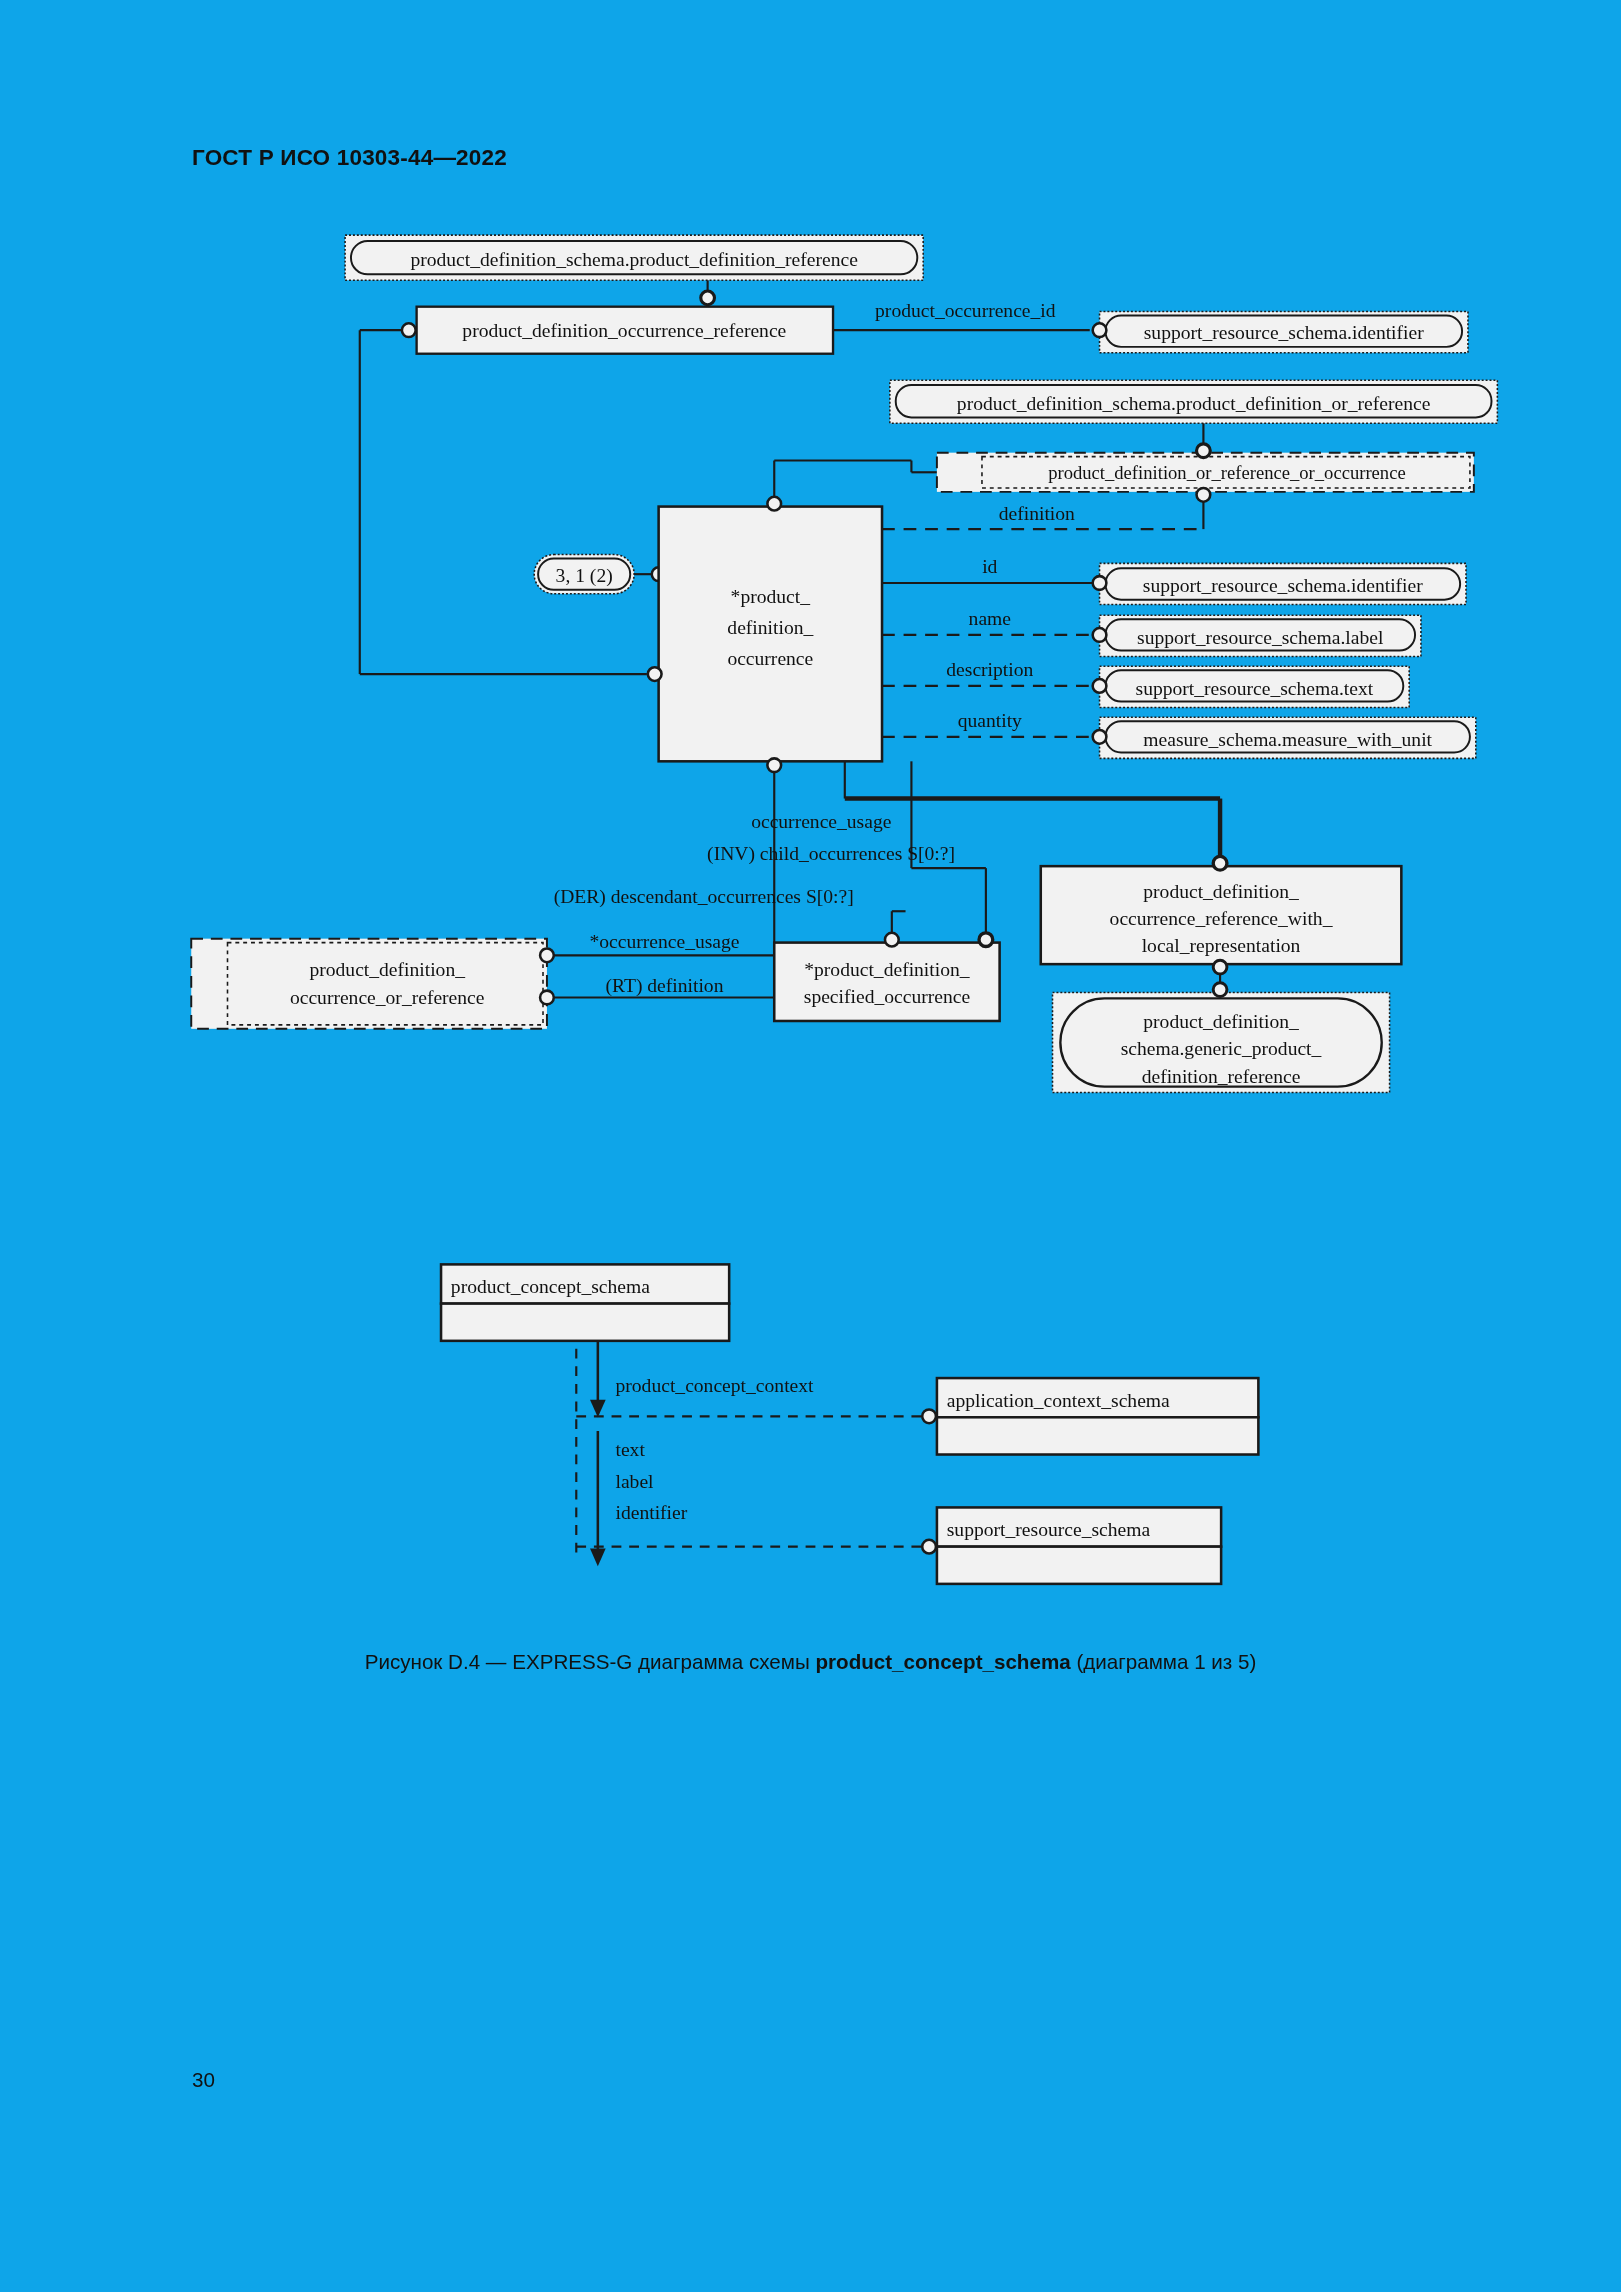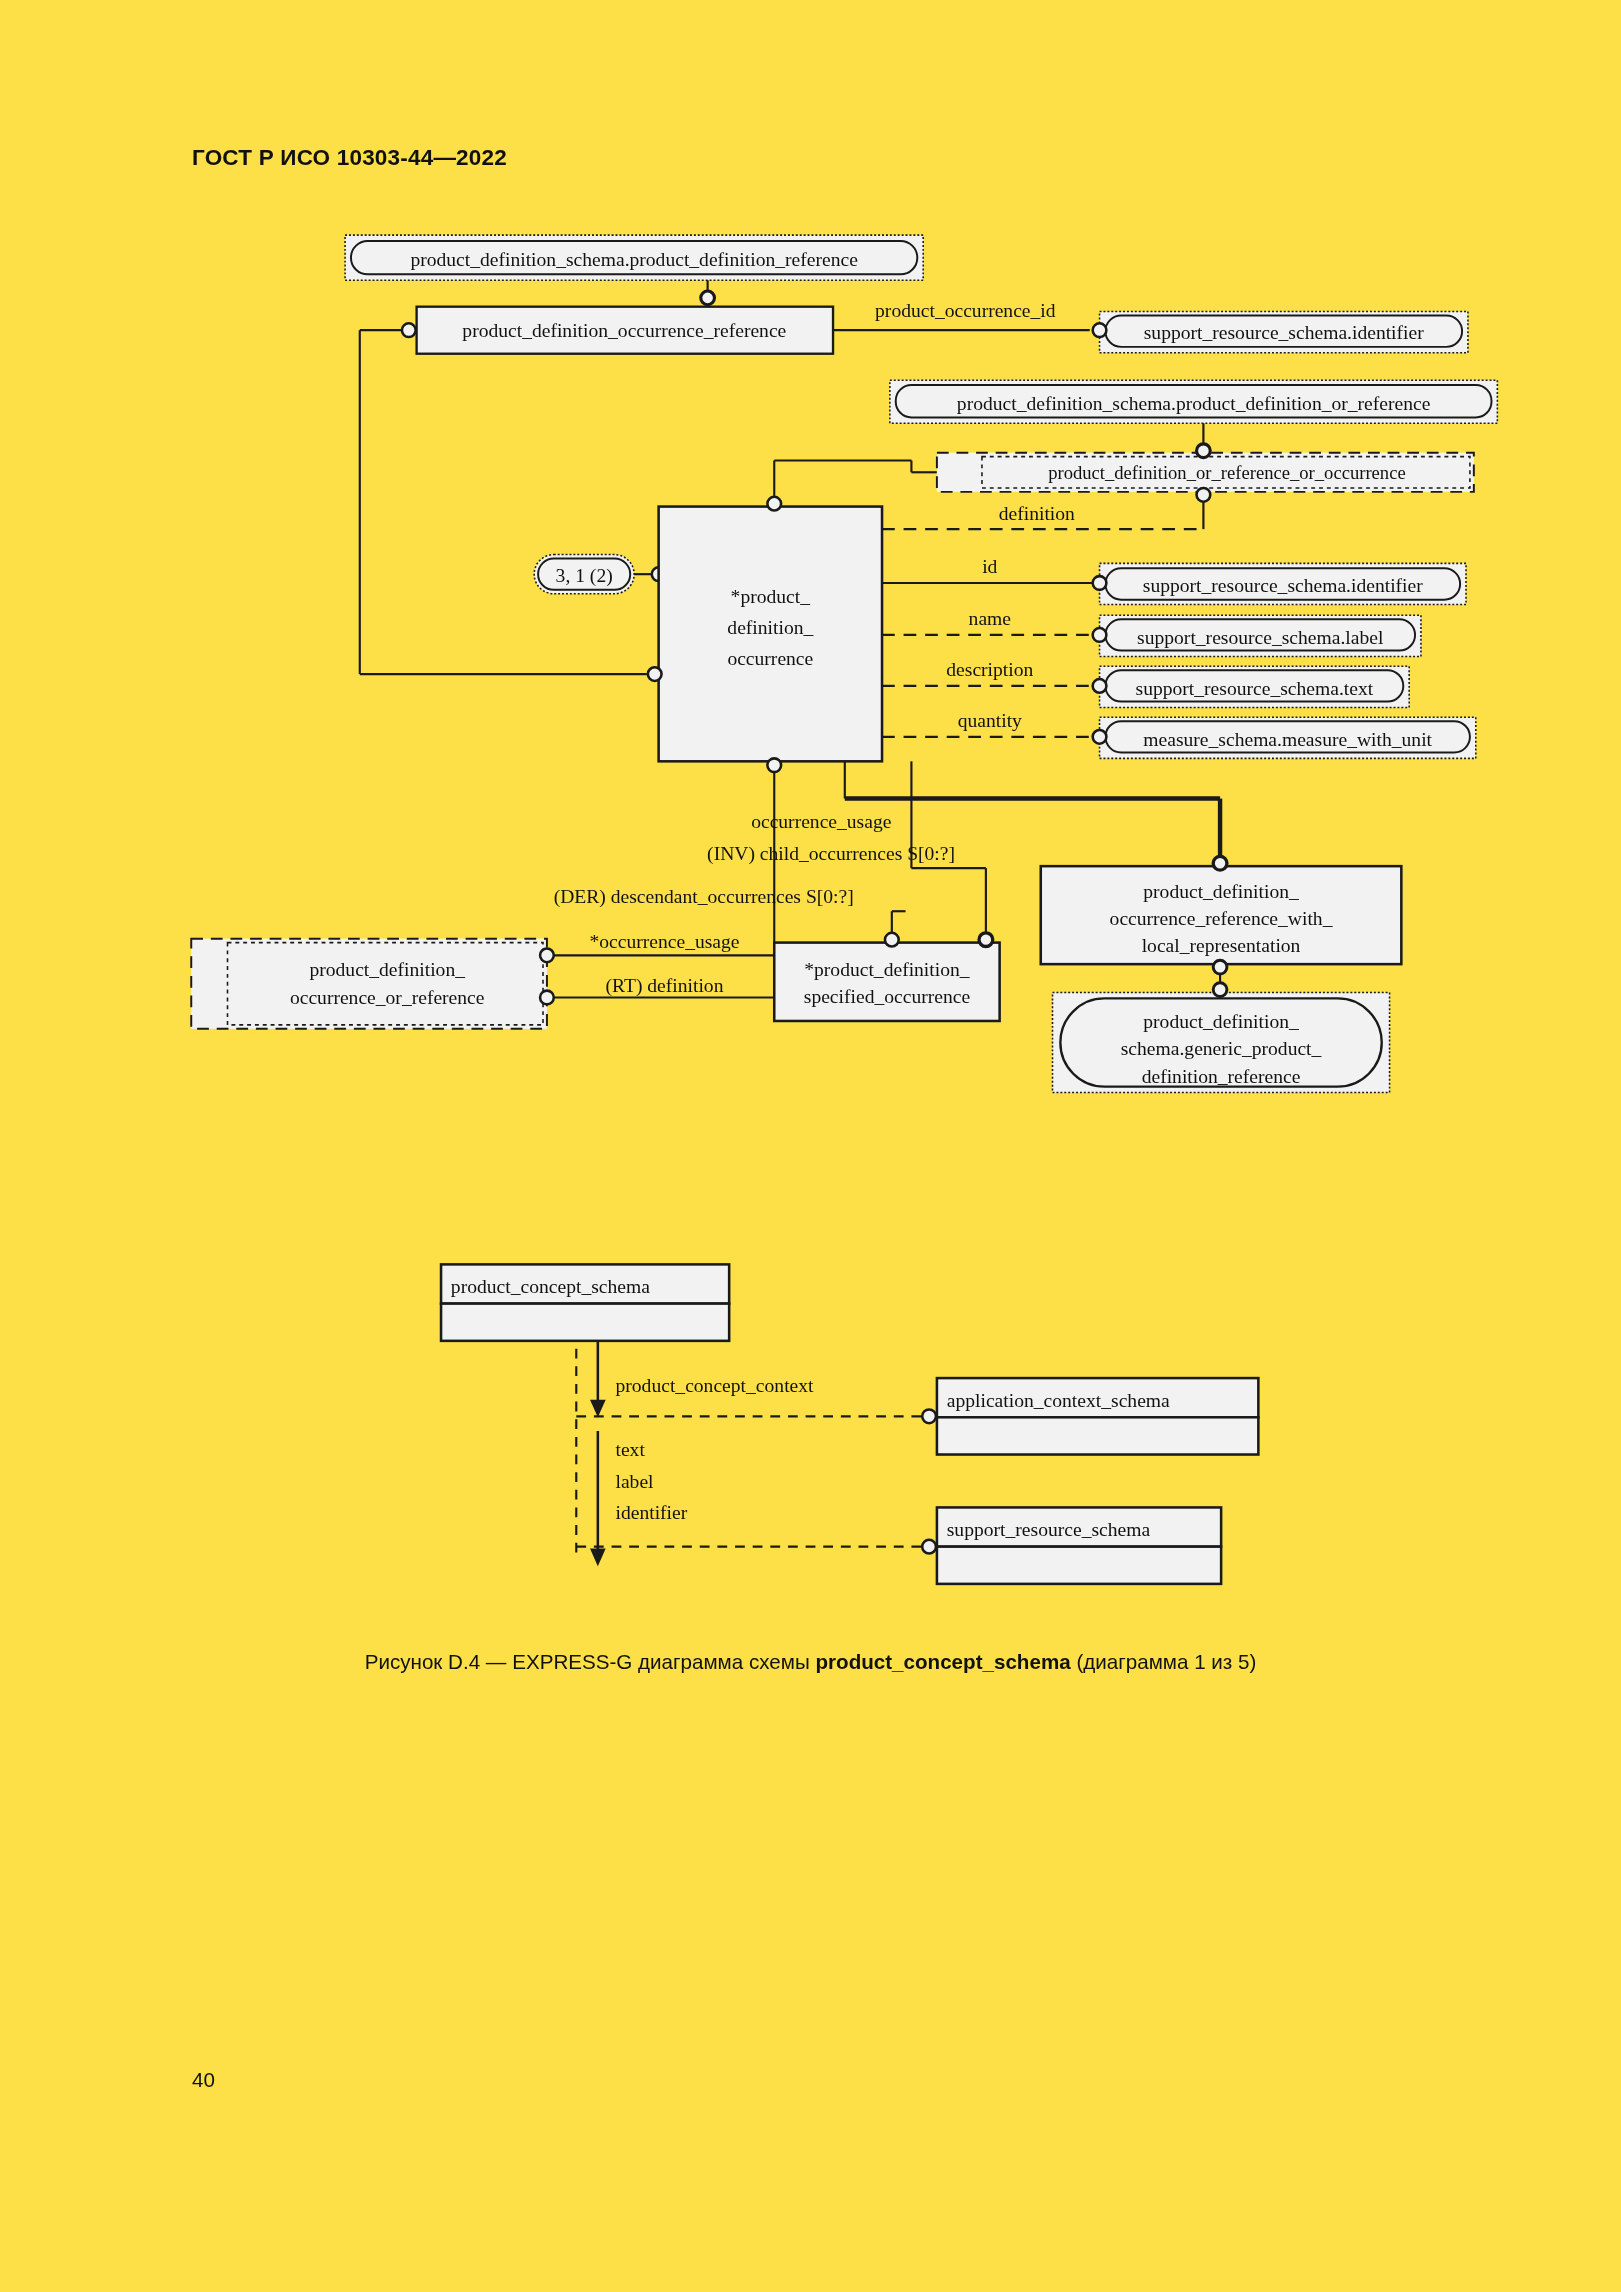--- a/index.html
+++ b/index.html
@@ -2,21 +2,21 @@
 <html><head>
 <meta charset="utf-8">
 <style>
   html,body{margin:0;padding:0;background:#f2f2f2;}
   body{
     width:1621px;height:2293px;position:relative;
     font-family:"Liberation Serif",serif;
     color:#111;
     overflow:hidden;
   }
-  .page{position:absolute;inset:0;background:#fde047;}
+  .page{position:absolute;inset:0;background:#0ea5e9;}
 
   .doc-header{
     position:absolute;left:192px;top:145px;
     font-family:"Liberation Sans",sans-serif;
     font-weight:bold;font-size:22.5px;letter-spacing:0.2px;
     white-space:nowrap;
   }
 
   .page-number{
     position:absolute;left:192px;top:2068px;
@@ -284,16 +284,16 @@
       <rect x="956" y="278" width="290" height="40" fill="#f2f2f2" stroke="#1a1a1a" stroke-width="2.6"></rect>
       <rect x="956" y="318" width="290" height="38" fill="#f2f2f2" stroke="#1a1a1a" stroke-width="2.6"></rect>
       <text class="t" x="966" y="307" text-anchor="start">support_resource_schema</text>
     </g>
     <circle cx="948" cy="318" r="7" fill="#f2f2f2" stroke="#1a1a1a" stroke-width="2.6"></circle>
   </svg>
   </div>
 
   <div class="caption" id="caption-d4"><span>Рисунок D.4 — EXPRESS-G диаграмма схемы </span><b>product_concept_schema</b><span> (диаграмма 1 из 5)</span></div>
 
-  <div class="page-number">40</div>
+  <div class="page-number">30</div>
 
 </div>
 
 
 </body></html>

